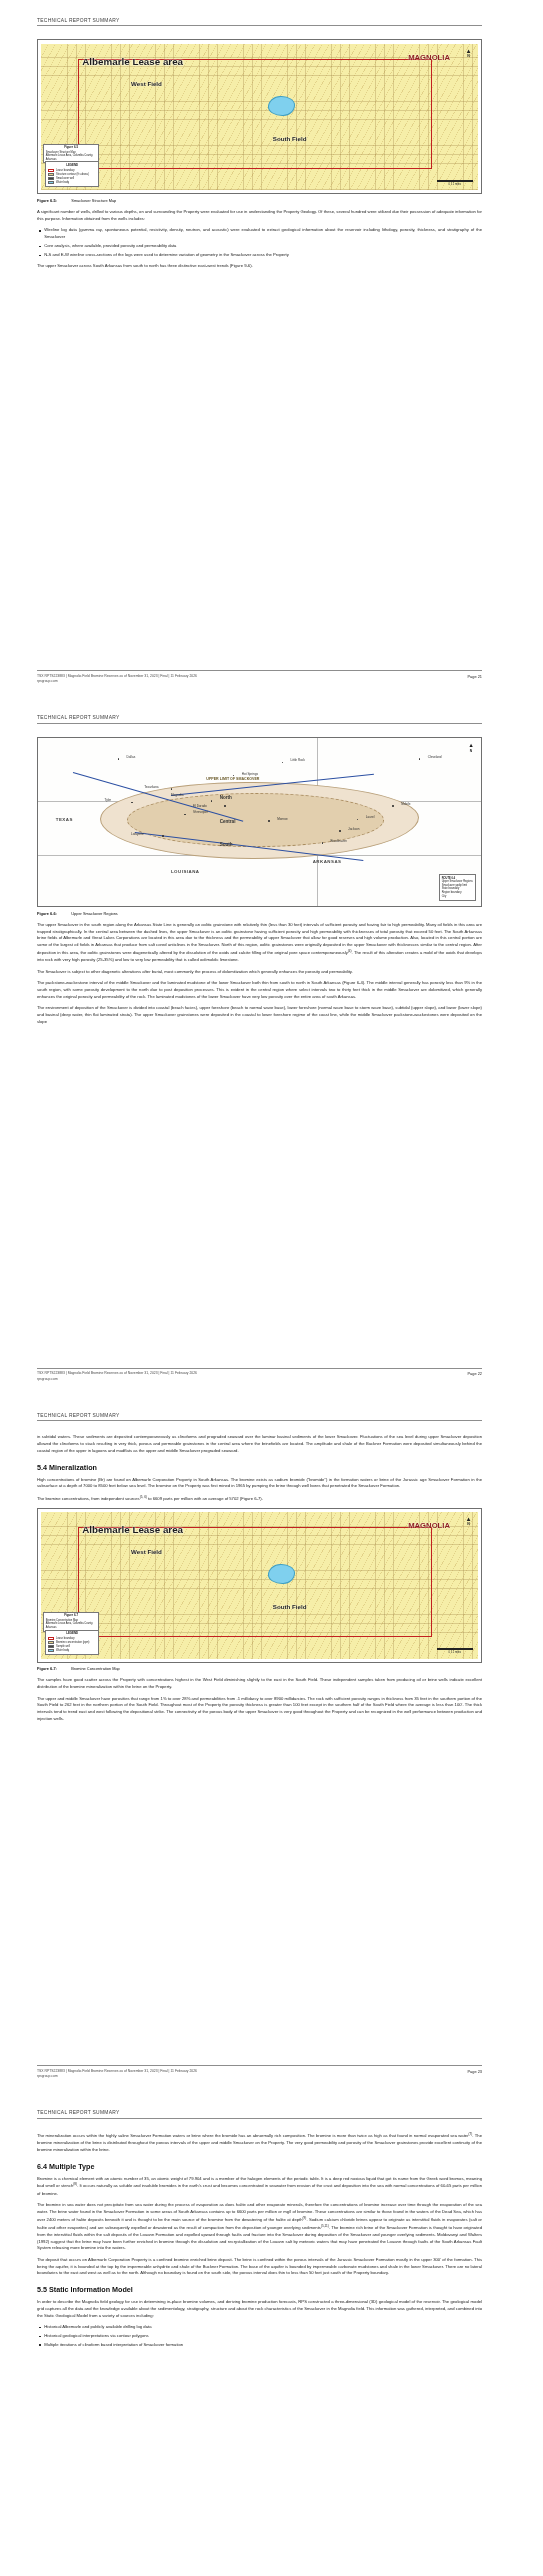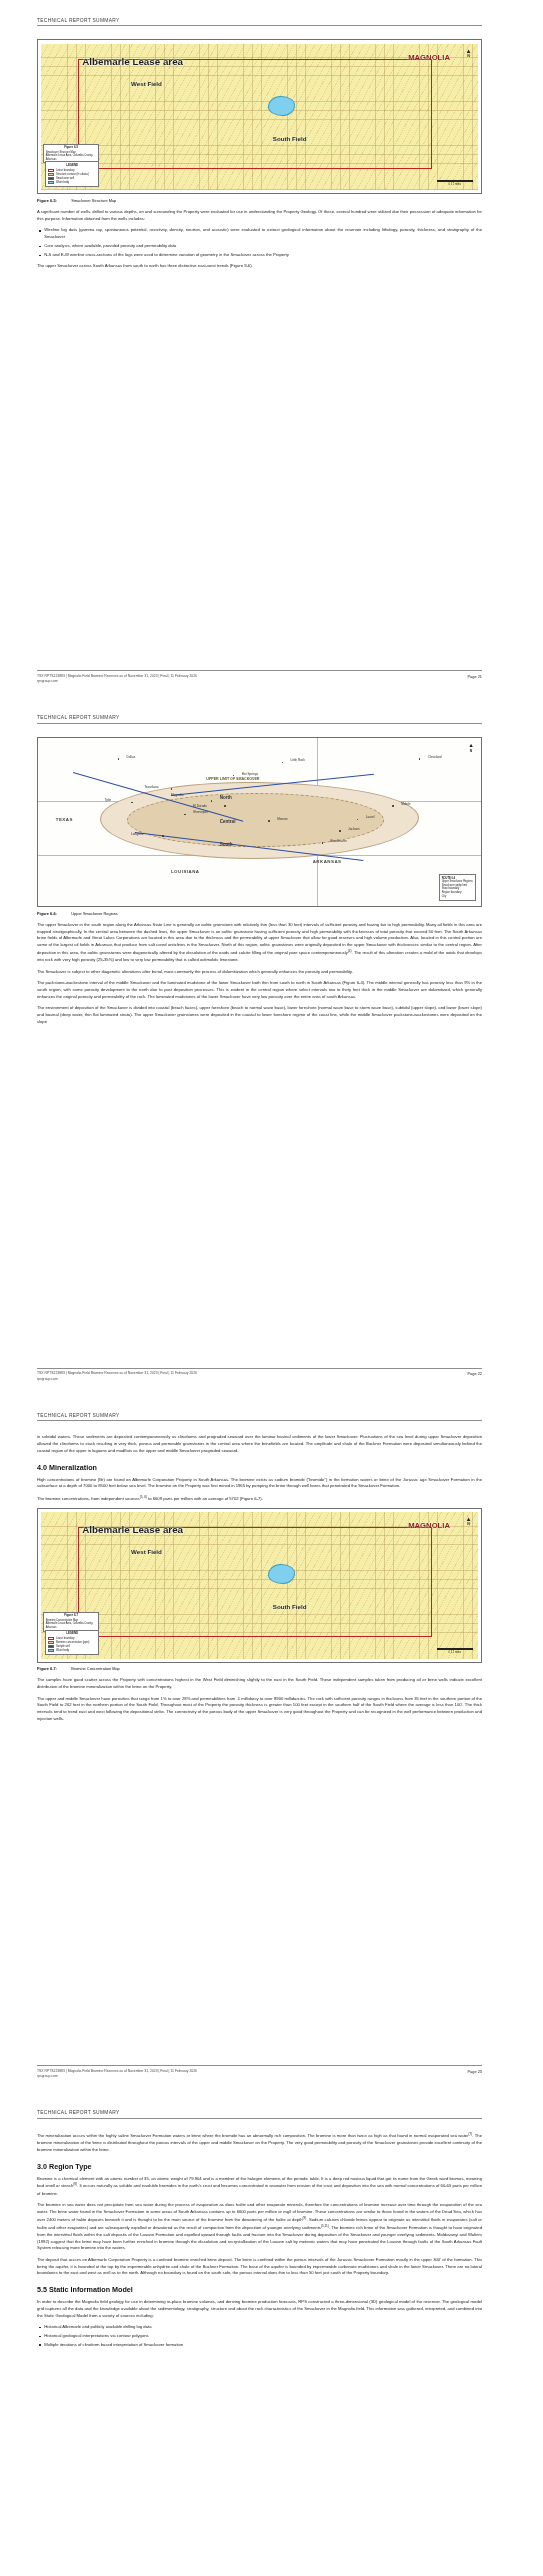--- a/index.html
+++ b/index.html
@@ -412,21 +412,21 @@
   </div>
 </div>
 
 <div class="page">
   <div class="page-inner">
     <div class="hdr">TECHNICAL REPORT SUMMARY</div>
 
     <p class="body">in subtidal waters. These sediments are deposited contemporaneously as clinoforms and prograded seaward over the laminar basinal sediments of the lower Smackover. Fluctuations of the sea level during upper Smackover deposition allowed the clinoforms to stack resulting in very thick, porous and permeable grainstones in the central area where the brinefields are located. The amplitude and shale of the Buckner Formation were deposited simultaneously behind the coastal region of the upper in lagoons and mudflats as the upper and middle Smackover prograded seaward.</p>
 
     <h2 class="sec">
-      <span>4.0</span>
+      <span>5.4</span>
       <span>Mineralization</span>
     </h2>
 
     <p class="body">High concentrations of bromine (Br) are found on Albemarle Corporation Property in South Arkansas. The bromine exists as sodium bromide ("bromide") in the formation waters or brine of the Jurassic age Smackover Formation in the subsurface at a depth of 7000 to 8500 feet below sea level. The bromine on the Property was first mined in 1965 by pumping the brine through well bores that penetrated the Smackover Formation.</p>
     <p class="body">The bromine concentrations, from independent sources<sup>(5, 6)</sup> to 6609 parts per million with an average of 5702 (Figure 6-7).</p>
 
     <div class="mapfig">
       <div class="map-canvas"></div>
       <div class="contours"></div>
       <div class="lease-outline"></div>
@@ -490,22 +490,22 @@
   </div>
 </div>
 
 <div class="page">
   <div class="page-inner">
     <div class="hdr">TECHNICAL REPORT SUMMARY</div>
 
     <p class="body">The mineralization occurs within the highly saline Smackover Formation waters or brine where the bromide has an abnormally rich composition. The bromine is more than twice as high as that found in normal evaporated sea water<sup>(7)</sup>. The bromine mineralization of the brine is distributed throughout the porous intervals of the upper and middle Smackover on the Property. The very good permeability and porosity of the Smackover grainstones provide excellent continuity of the bromine mineralization within the brine.</p>
 
     <h2 class="sec">
-      <span>3.0</span>
-      <span>Region Type</span>
+      <span>6.4</span>
+      <span>Multiple Type</span>
     </h2>
     <p class="body">Bromine is a chemical element with an atomic number of 35, an atomic weight of 79.904 and is a member of the halogen elements of the periodic table. It is a deep red noxious liquid that got its name from the Greek word bromos, meaning bad smell or stench<sup>(8)</sup>. It occurs naturally as soluble and insoluble bromides in the earth's crust and becomes concentrated in seawater from erosion of the crust and deposition into the sea with normal concentrations of 60-65 parts per million of bromine.</p>
     <p class="body">The bromine in sea water does not precipitate from sea water during the process of evaporation as does halite and other evaporate minerals, therefore the concentrations of bromine increase over time through the evaporation of the sea water. The brine water found in the Smackover Formation in some areas of South Arkansas contains up to 6600 parts per million or mg/l of bromine. These concentrations are similar to those found in the waters of the Dead Sea, which has over 2400 meters of halite deposits beneath it and is thought to be the main source of the bromine from the dewatering of the halite at depth<sup>(9)</sup>. Sodium calcium chloride brines appear to originate as interstitial fluids in evaporates (salt or halite and other evaporites) and are subsequently expelled or dewatered as the result of compaction from the deposition of younger overlying sediments<sup>(5,11)</sup>. The bromine rich brine of the Smackover Formation is thought to have originated from the interstitial fluids within the salt deposits of the Louann Formation and expelled upward through faults and fracture into the Smackover during deposition of the Smackover and younger overlying sediments. Moldovanyi and Walters (1992) suggest that the brine may have been further enriched in bromine through the dissolution and recrystallization of the Louann salt by meteoric waters that may have penetrated the Louann through faults of the South Arkansas Fault System releasing more bromine into the waters.</p>
     <p class="body">The deposit that occurs on Albemarle Corporation Property is a confined bromine enriched brine deposit. The brine is confined within the porous intervals of the Jurassic Smackover Formation mostly in the upper 300' of the formation. This being the aquifer, it is bounded at the top by the impermeable anhydrite and shale of the Buckner Formation. The base of the aquifer is bounded by impermeable carbonate mudstones and shale in the lower Smackover. There are no lateral boundaries to the east and west as well as to the north. Although no boundary is found on the south side, the porous interval does thin to less than 50 feet just south of the Property boundary.</p>
 
     <h2 class="sec">
       <span>5.5</span>
       <span>Static Information Model</span>
     </h2>
     <p class="body">In order to describe the Magnolia field geology for use in determining in-place bromine volumes, and deriving bromine production forecasts, RPS constructed a three-dimensional (3D) geological model of the reservoir. The geological model grid captures all the data and the knowledge available about the sedimentology, stratigraphy, structure and about the rock characteristics of the Smackover in the Magnolia field. This information was gathered, interpreted, and combined into the Static Geological Model from a variety of sources including:</p>

